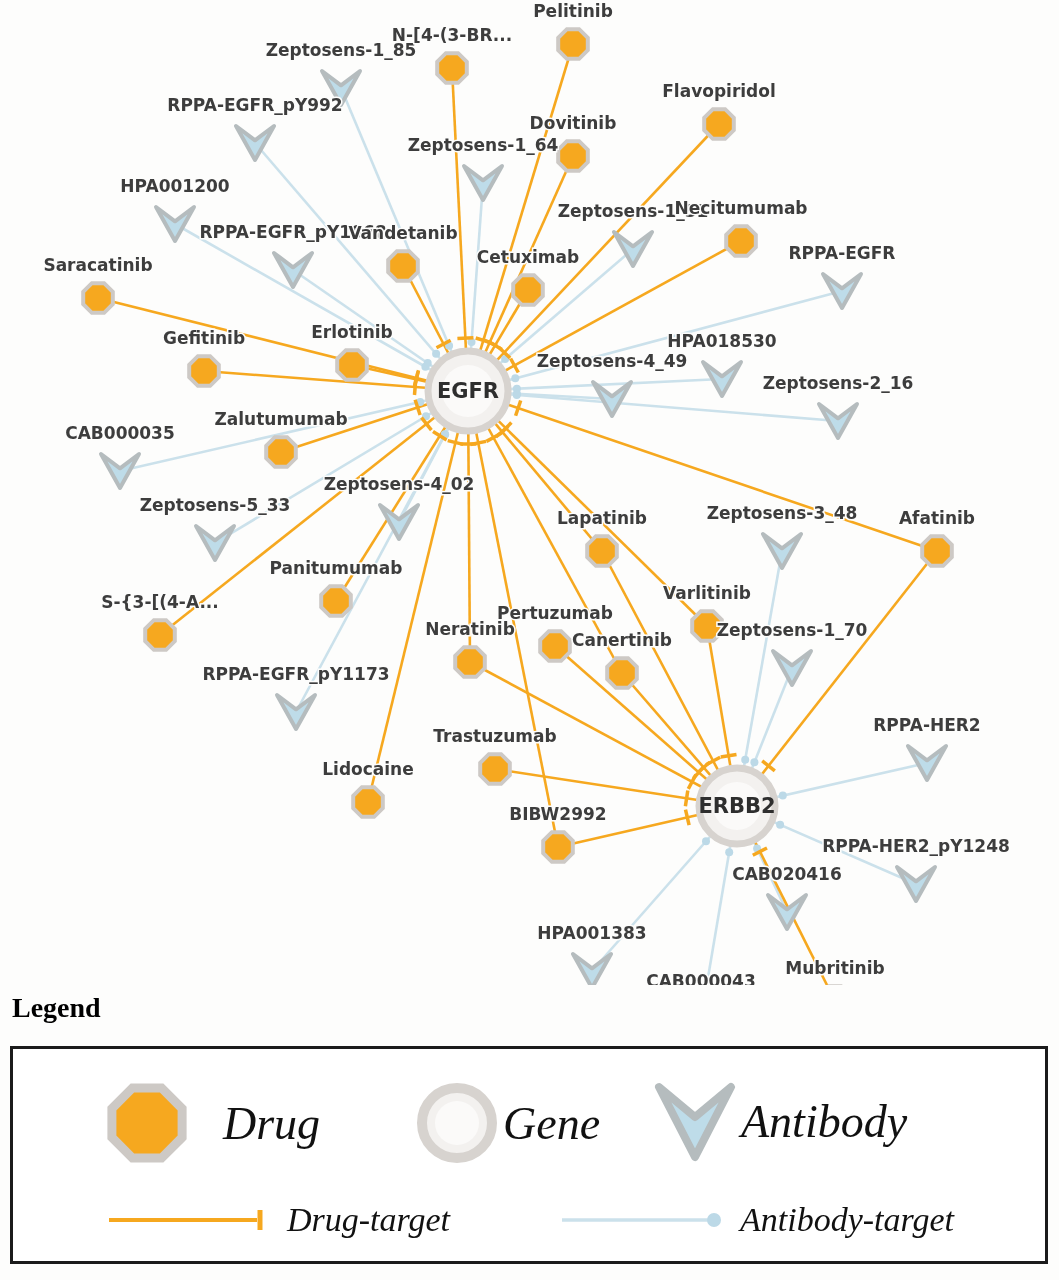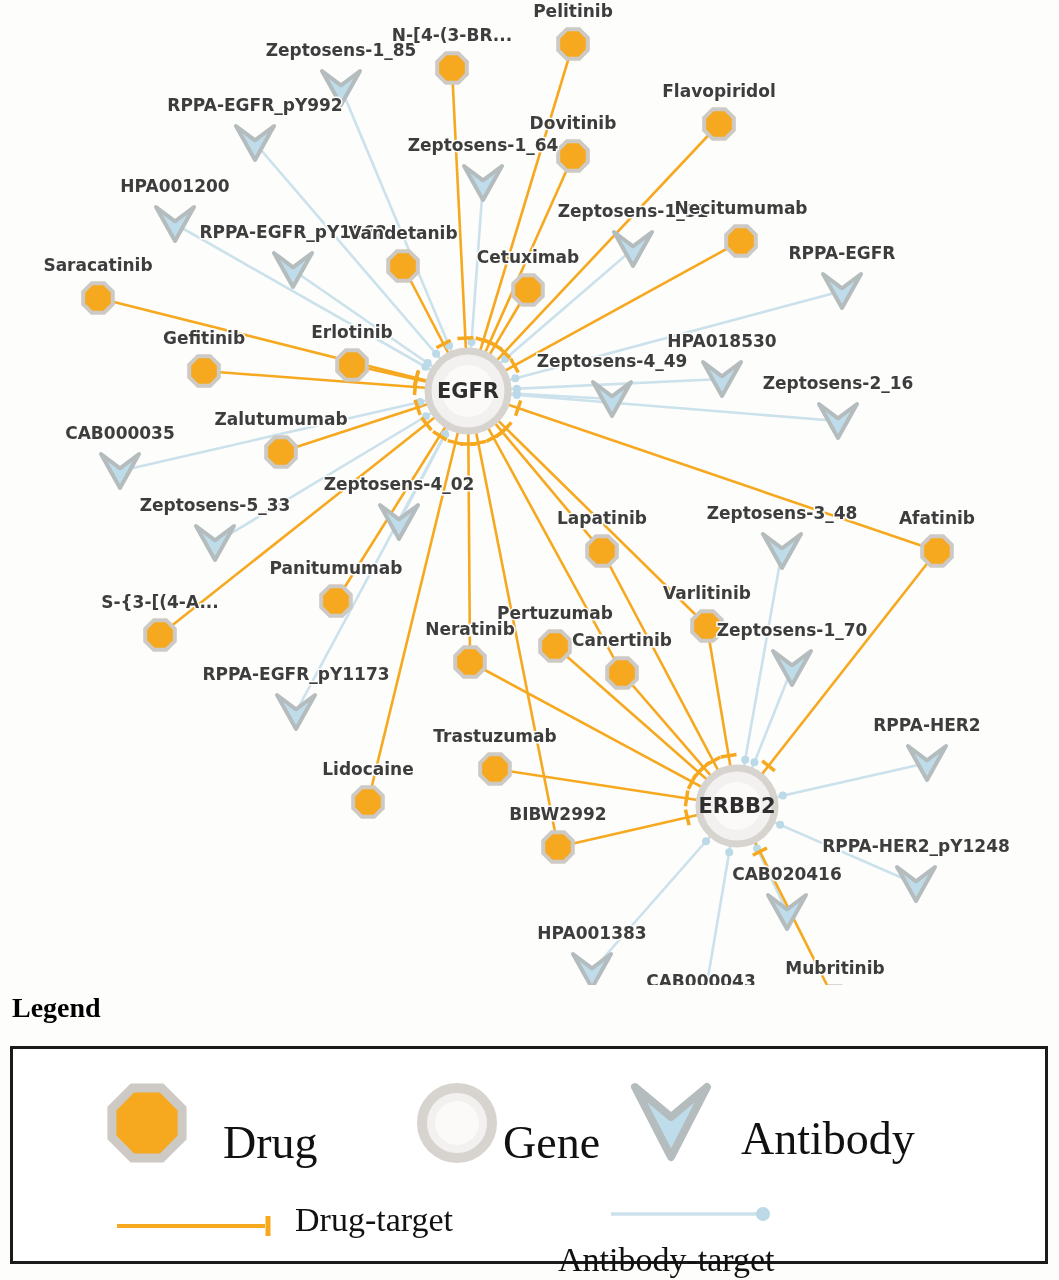--- a/index.html
+++ b/index.html
@@ -6,26 +6,26 @@
   .stage{position:relative;width:1059px;height:1280px;background:#FDFDFC;overflow:hidden;
          font-family:"DejaVu Sans",sans-serif;}
   #network{position:absolute;left:0;top:0;}
   .node-label{font-family:"DejaVu Sans",sans-serif;font-weight:bold;font-size:17px;fill:#3d3d3d;
               paint-order:stroke;stroke:#FDFDFC;stroke-width:3px;}
   .gene-label{font-family:"DejaVu Sans",sans-serif;font-weight:bold;font-size:21px;fill:#2e2e2e;}
   .legend-title{position:absolute;left:12px;top:992px;font-family:"Liberation Serif",serif;
                 font-weight:bold;font-size:28px;color:#000;}
   .legend-box{position:absolute;left:10px;top:1046px;width:1032px;height:212px;
               border:3px solid #1b1b1b;background:#ffffff;}
-  .legend-item{position:absolute;display:flex;align-items:flex-end;}
+  .legend-item{position:absolute;display:flex;align-items:center;font-style:italic;}
   .li-drug{left:88px;top:28px;gap:30px;}
   .li-gene{left:398px;top:28px;}
-  .li-antibody{left:612px;top:28px;gap:24px;}
-  .li-dt{left:100px;top:152px;gap:14px;}
-  .li-at{left:545px;top:152px;gap:14px;flex-direction:column;}
+  .li-antibody{left:636px;top:28px;}
+  .li-dt{left:92px;top:152px;gap:14px;}
+  .li-at{left:545px;top:152px;gap:14px;}
   .legend-node-label{font-family:"Liberation Serif",serif;font-size:46px;color:#111;}
   .legend-edge-label{font-family:"Liberation Serif",serif;font-size:34px;color:#111;}
 </style>
 </head>
 <body>
 
 <div class="stage">
 
   <svg id="network" width="1059" height="985" viewBox="0 0 1059 985">
       <g>

